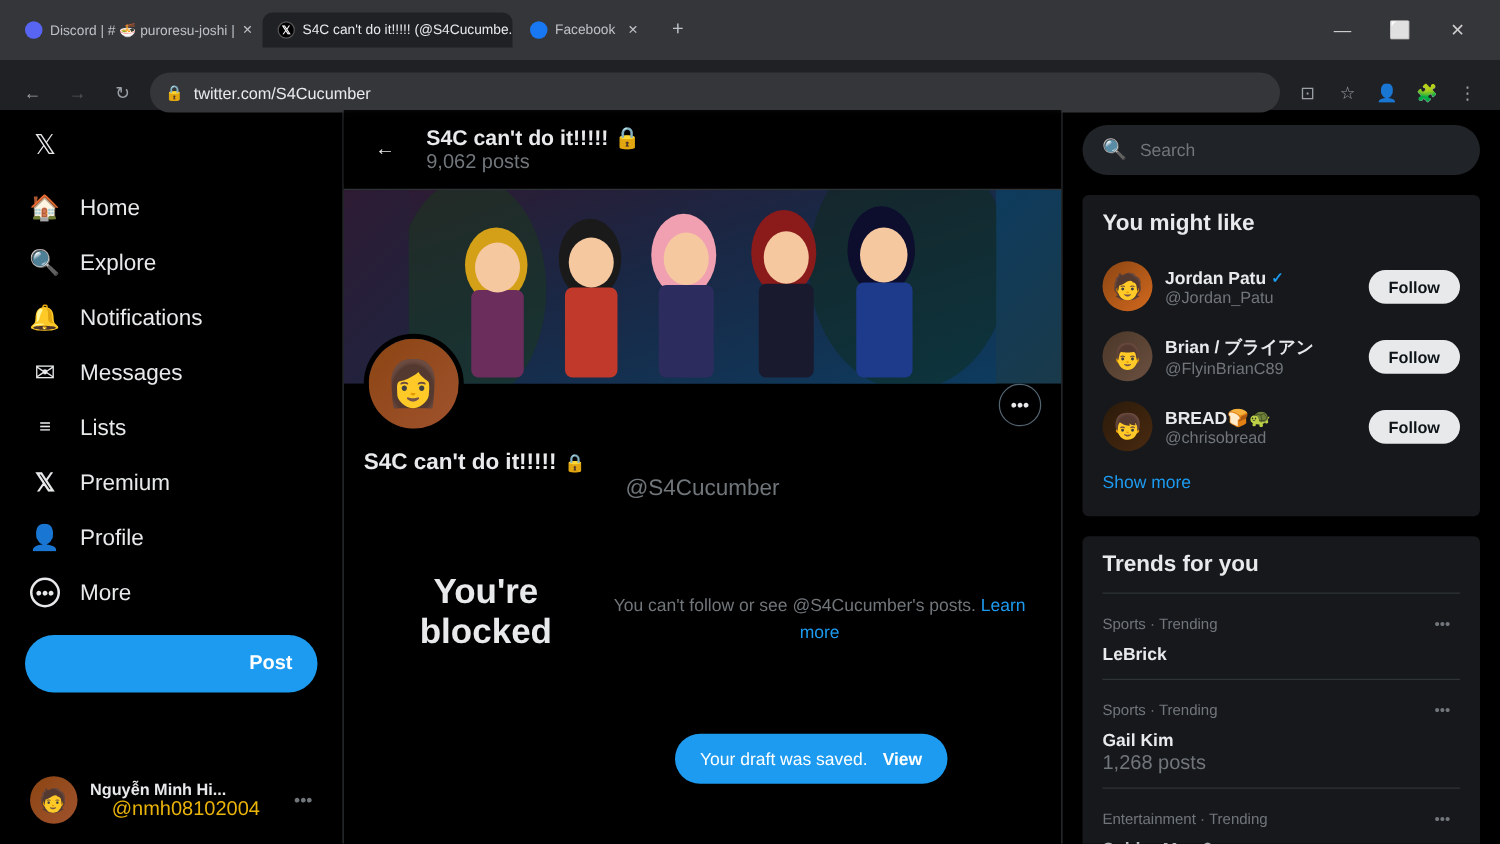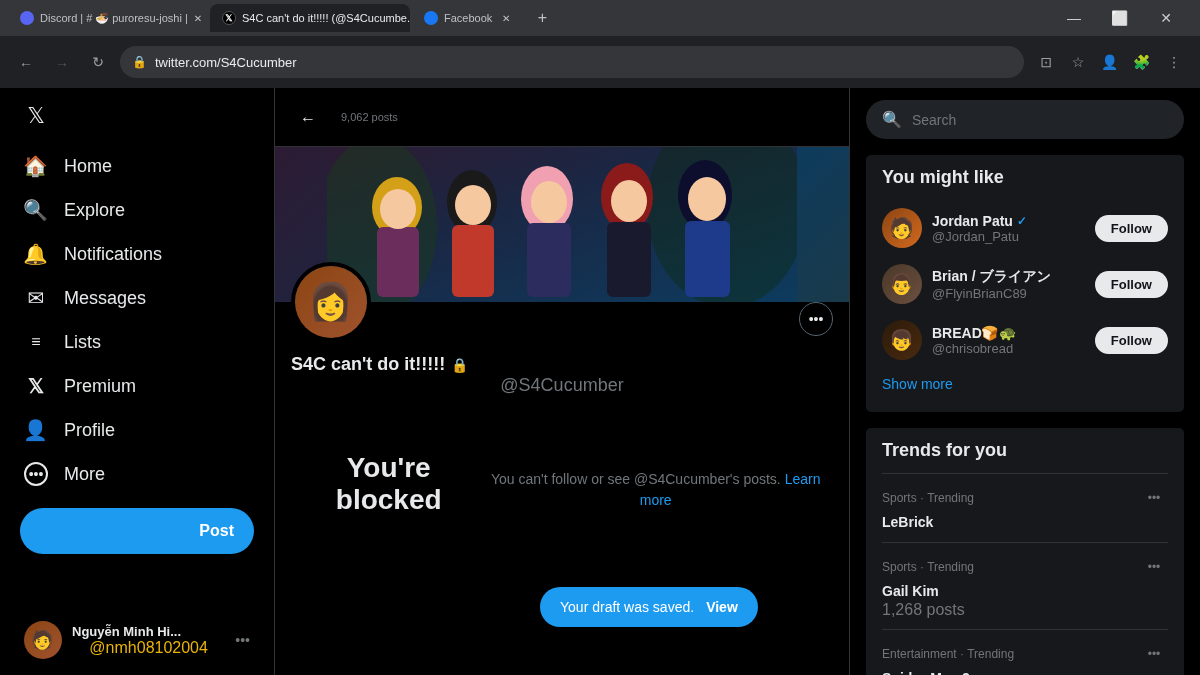--- a/index.html
+++ b/index.html
@@ -14,21 +14,21 @@
     }
 
     
     .browser-chrome {
       background: #202124;
       height: 88px;
     }
     .browser-tabs {
       display: flex;
       align-items: center;
-      height: 36px;
+      height: 48px;
       background: #35363a;
       padding: 0 8px;
       gap: 2px;
     }
     .browser-tab {
       display: flex;
       align-items: center;
       gap: 6px;
       padding: 0 12px;
       height: 28px;
@@ -231,21 +231,21 @@
       justify-content: center;
       border-radius: 50%;
       cursor: pointer;
       font-size: 16px;
     }
     .profile-header-info .profile-name {
       font-weight: 700;
       font-size: 17px;
     }
     .profile-header-info .profile-posts {
-      font-size: 11px;
+      font-size: 16px;
       color: #71767b;
     }
 
     
     .profile-banner {
       height: 155px;
       background: linear-gradient(135deg, #1a1a2e, #16213e, #0f3460);
       position: relative;
       overflow: hidden;
     }
@@ -549,20 +549,23 @@
     </div>
   </div>
 
   <div class="main-content">
 
     <div class="profile-header-bar">
       <div class="back-btn">
         <span>←</span>
       </div>
       <div class="profile-header-info">
+        <div class="profile-name">
+          <span>S4C can't do it!!!!!</span> <span>🔒</span>
+        </div>
         <div class="profile-posts">9,062 posts</div>
       </div>
     </div>
 
     <div class="profile-banner">
       <div class="banner-image-placeholder">
 
         <svg width="470" height="155" viewBox="0 0 470 155" xmlns="http://www.w3.org/2000/svg">
 
           <rect width="470" height="155" fill="url(#bg_grad)"></rect>

